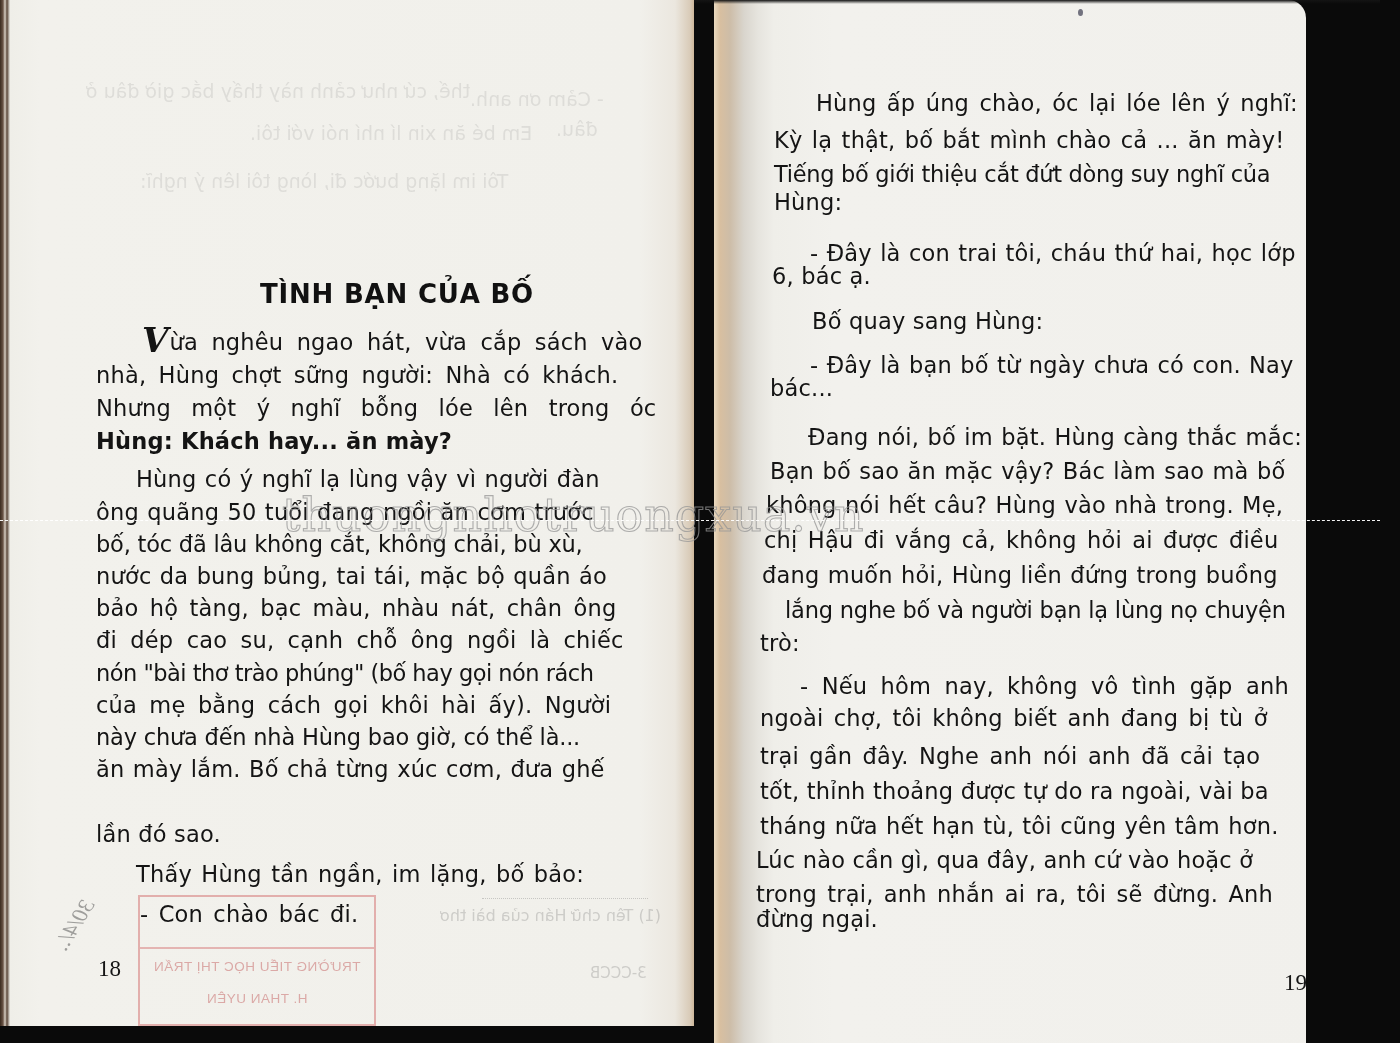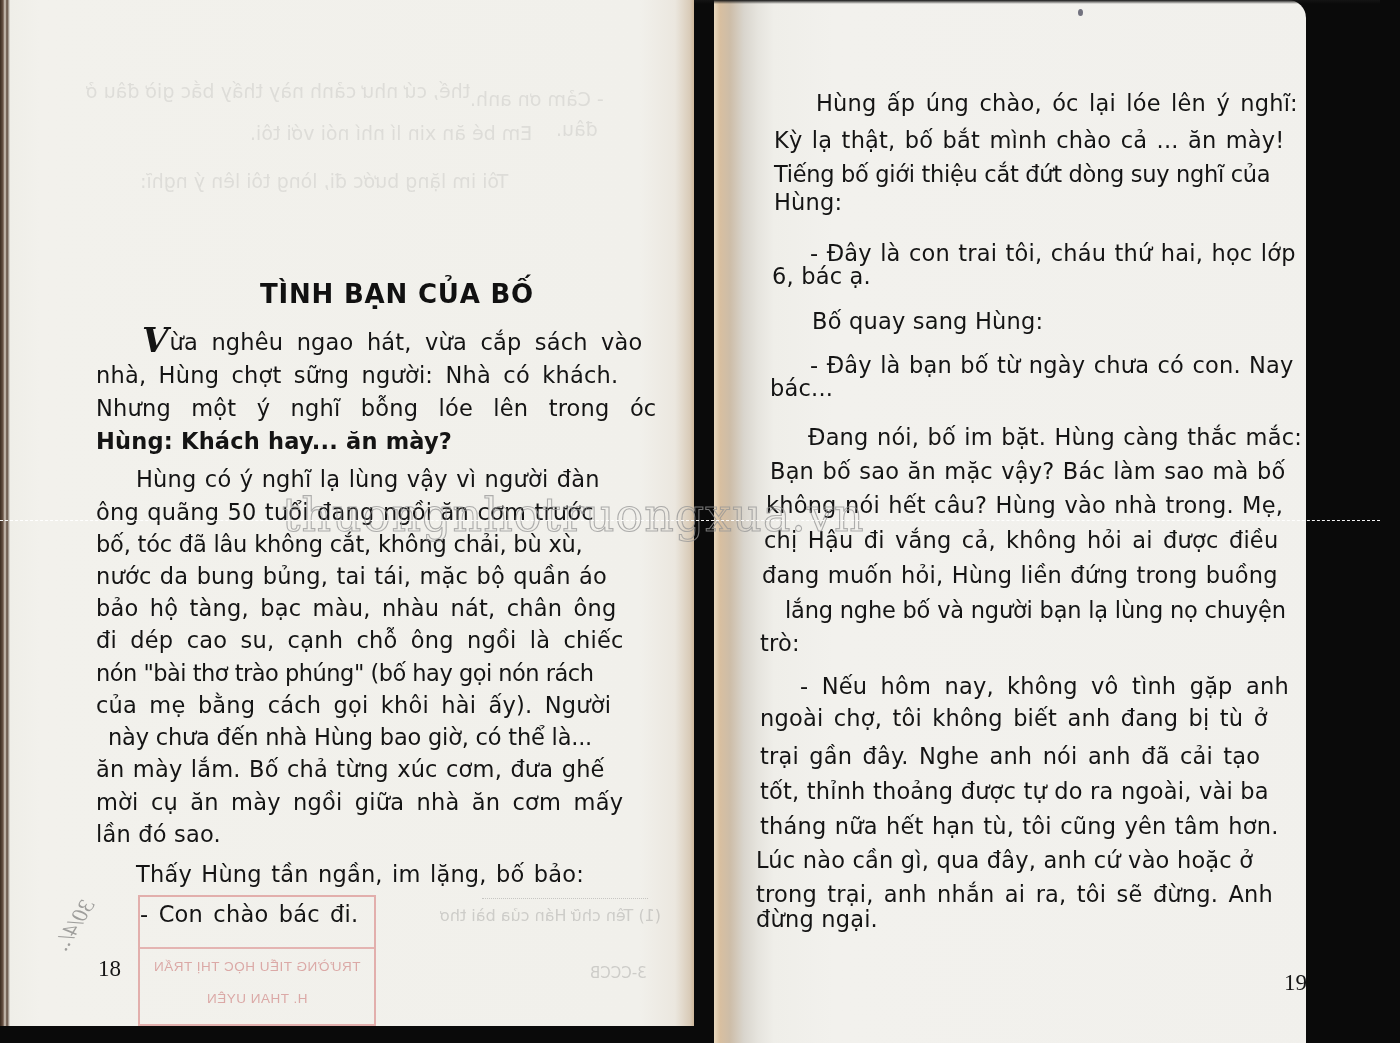--- a/index.html
+++ b/index.html
@@ -194,23 +194,22 @@
       <div class="line" style="left:96px; top:392px; width:553px; word-spacing:13px;">Nhưng một ý nghĩ bỗng lóe lên trong óc</div>
       <div class="line" style="left:96px; top:425px;font-weight:bold;">Hùng: Khách hay... ăn mày?</div>
       <div class="line" style="left:136px; top:463px; word-spacing:1px;">Hùng có ý nghĩ lạ lùng vậy vì người đàn</div>
       <div class="line" style="left:96px; top:496px; word-spacing:1px;">ông quãng 50 tuổi đang ngồi ăn cơm trước</div>
       <div class="line" style="left:96px; top:528px; letter-spacing:-0.2px;">bố, tóc đã lâu không cắt, không chải, bù xù,</div>
       <div class="line" style="left:96px; top:560px; word-spacing:1px;">nước da bung bủng, tai tái, mặc bộ quần áo</div>
       <div class="line" style="left:96px; top:592px; word-spacing:4px;">bảo hộ tàng, bạc màu, nhàu nát, chân ông</div>
       <div class="line" style="left:96px; top:624px; word-spacing:6px;">đi dép cao su, cạnh chỗ ông ngồi là chiếc</div>
       <div class="line" style="left:96px; top:657px; letter-spacing:-0.5px;">nón "bài thơ trào phúng" (bố hay gọi nón rách</div>
       <div class="line" style="left:96px; top:689px; word-spacing:5px;">của mẹ bằng cách gọi khôi hài ấy). Người</div>
-      <div class="line" style="left:108px; top:721px; letter-spacing:-0.2px;">này chưa đến nhà Hùng bao giờ, có thể là...</div>
+      <div class="line" style="left:96px; top:721px; letter-spacing:-0.2px;">này chưa đến nhà Hùng bao giờ, có thể là...</div>
       <div class="line" style="left:96px; top:753px; word-spacing:1px;">ăn mày lắm. Bố chả từng xúc cơm, đưa ghế</div>
-      <div class="line" style="left:96px; top:786px; word-spacing:5px;">mời cụ ăn mày ngồi giữa nhà ăn cơm mấy</div>
       <div class="line" style="left:96px; top:818px;">lần đó sao.</div>
       <div class="line" style="left:136px; top:858px; word-spacing:2px;">Thấy Hùng tần ngần, im lặng, bố bảo:</div>
       <div class="line" style="left:140px; top:898px; word-spacing:3px;">- Con chào bác đi.</div>
     </div>
 
     <div class="stamp">
       <div class="stamp-divider"></div>
       <div class="stamp-text" style="top:62px;">TRƯỜNG TIỂU HỌC THỊ TRẤN</div>
       <div class="stamp-text" style="top:94px;">H. THAN UYÊN</div>
     </div>

